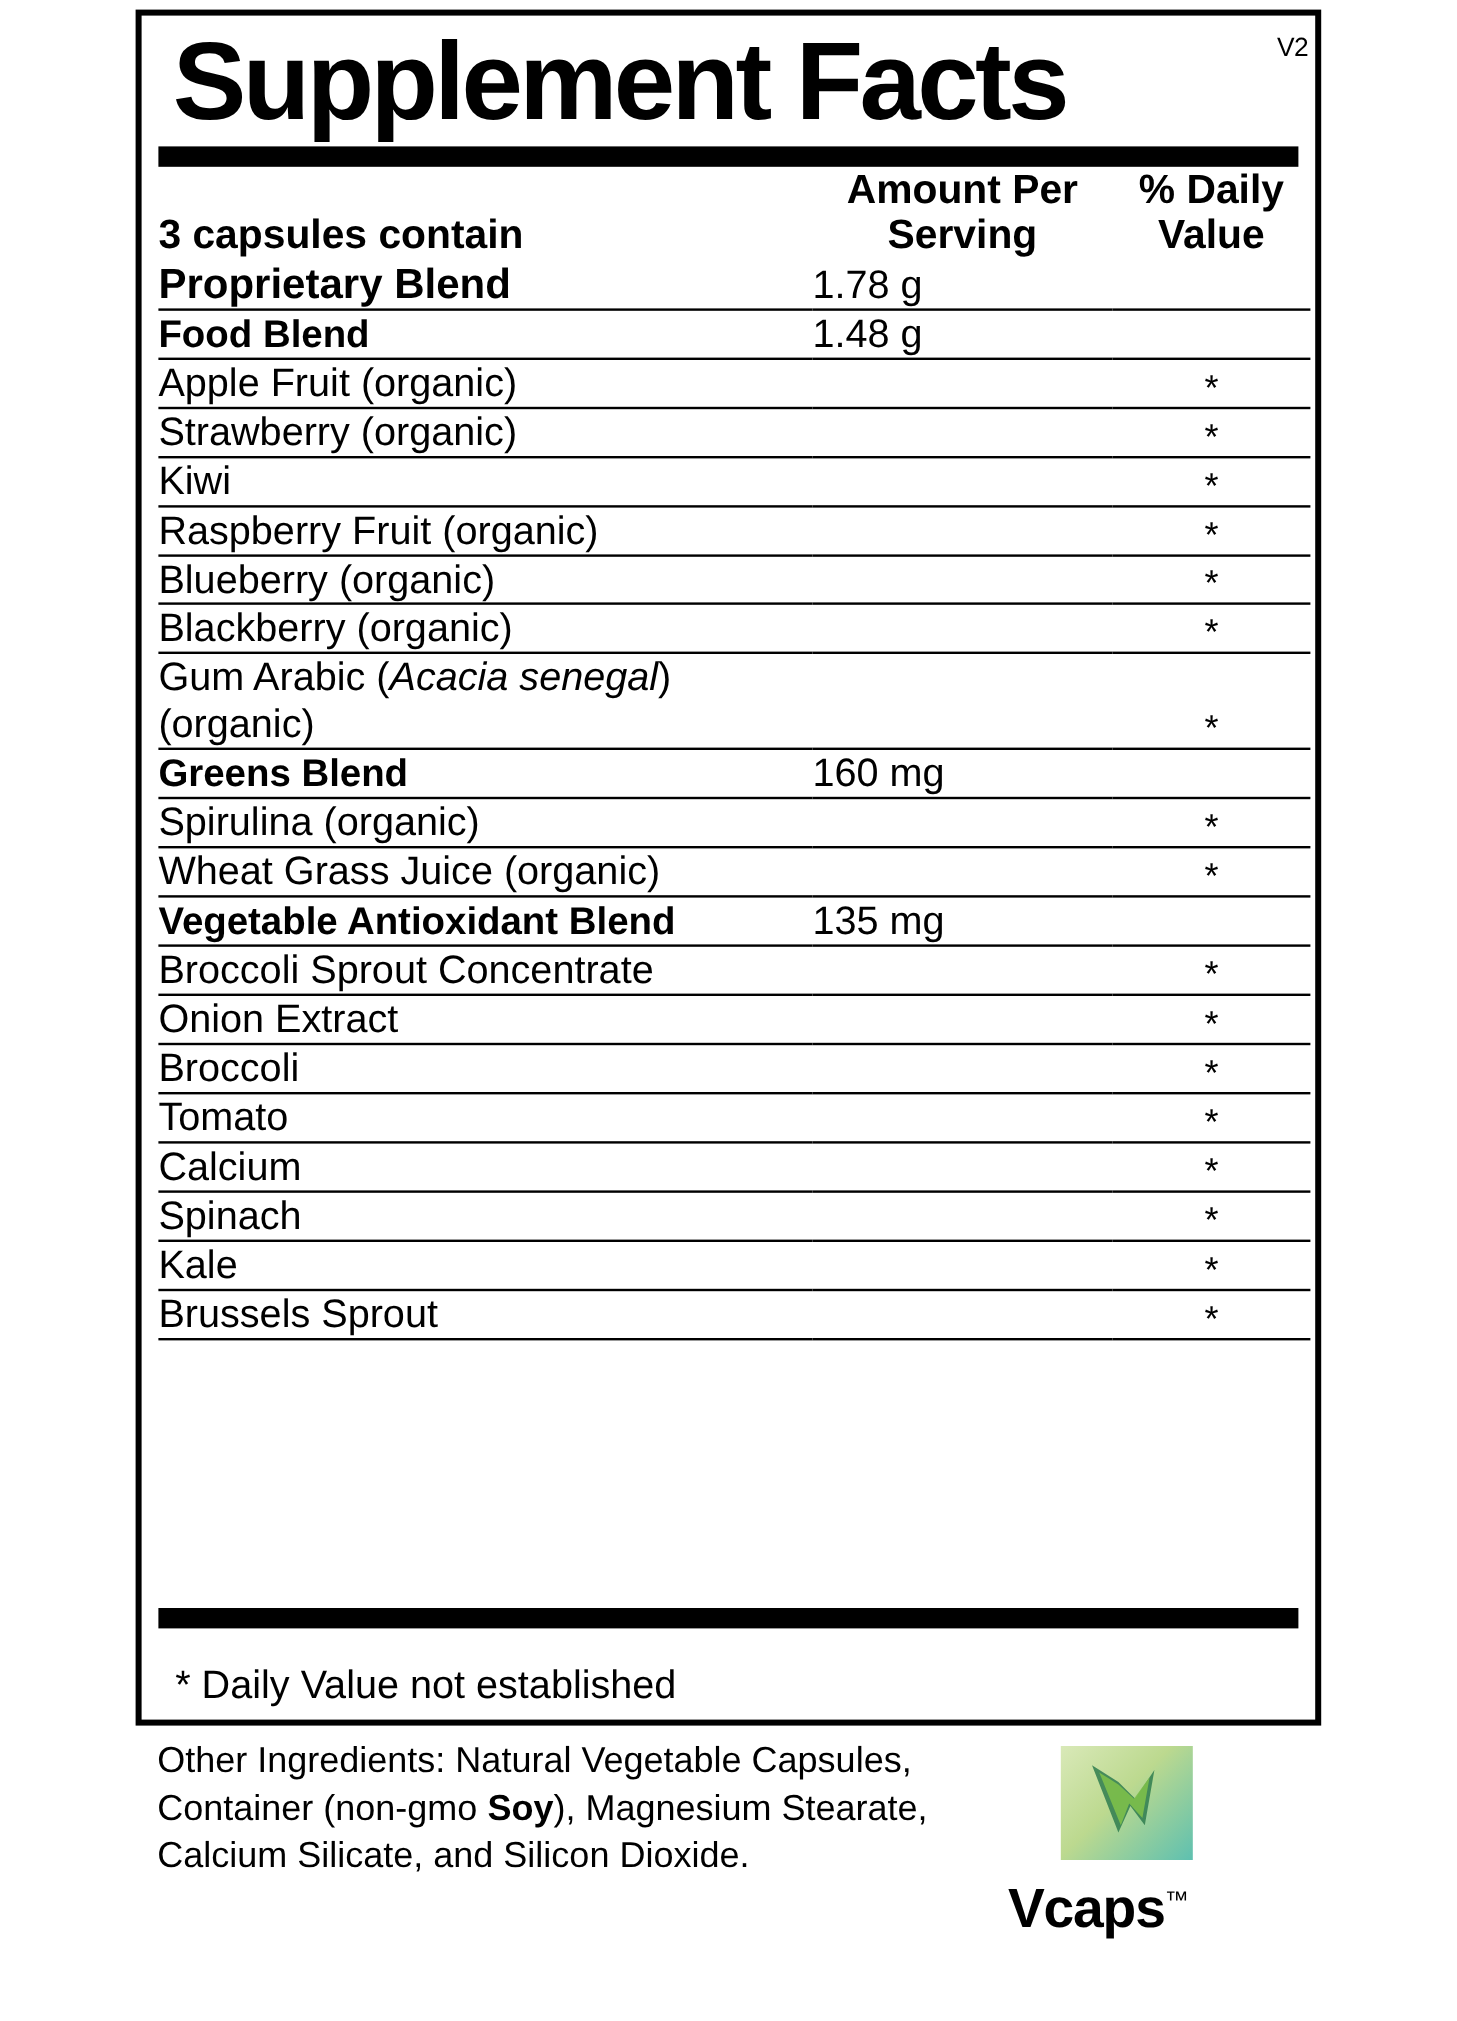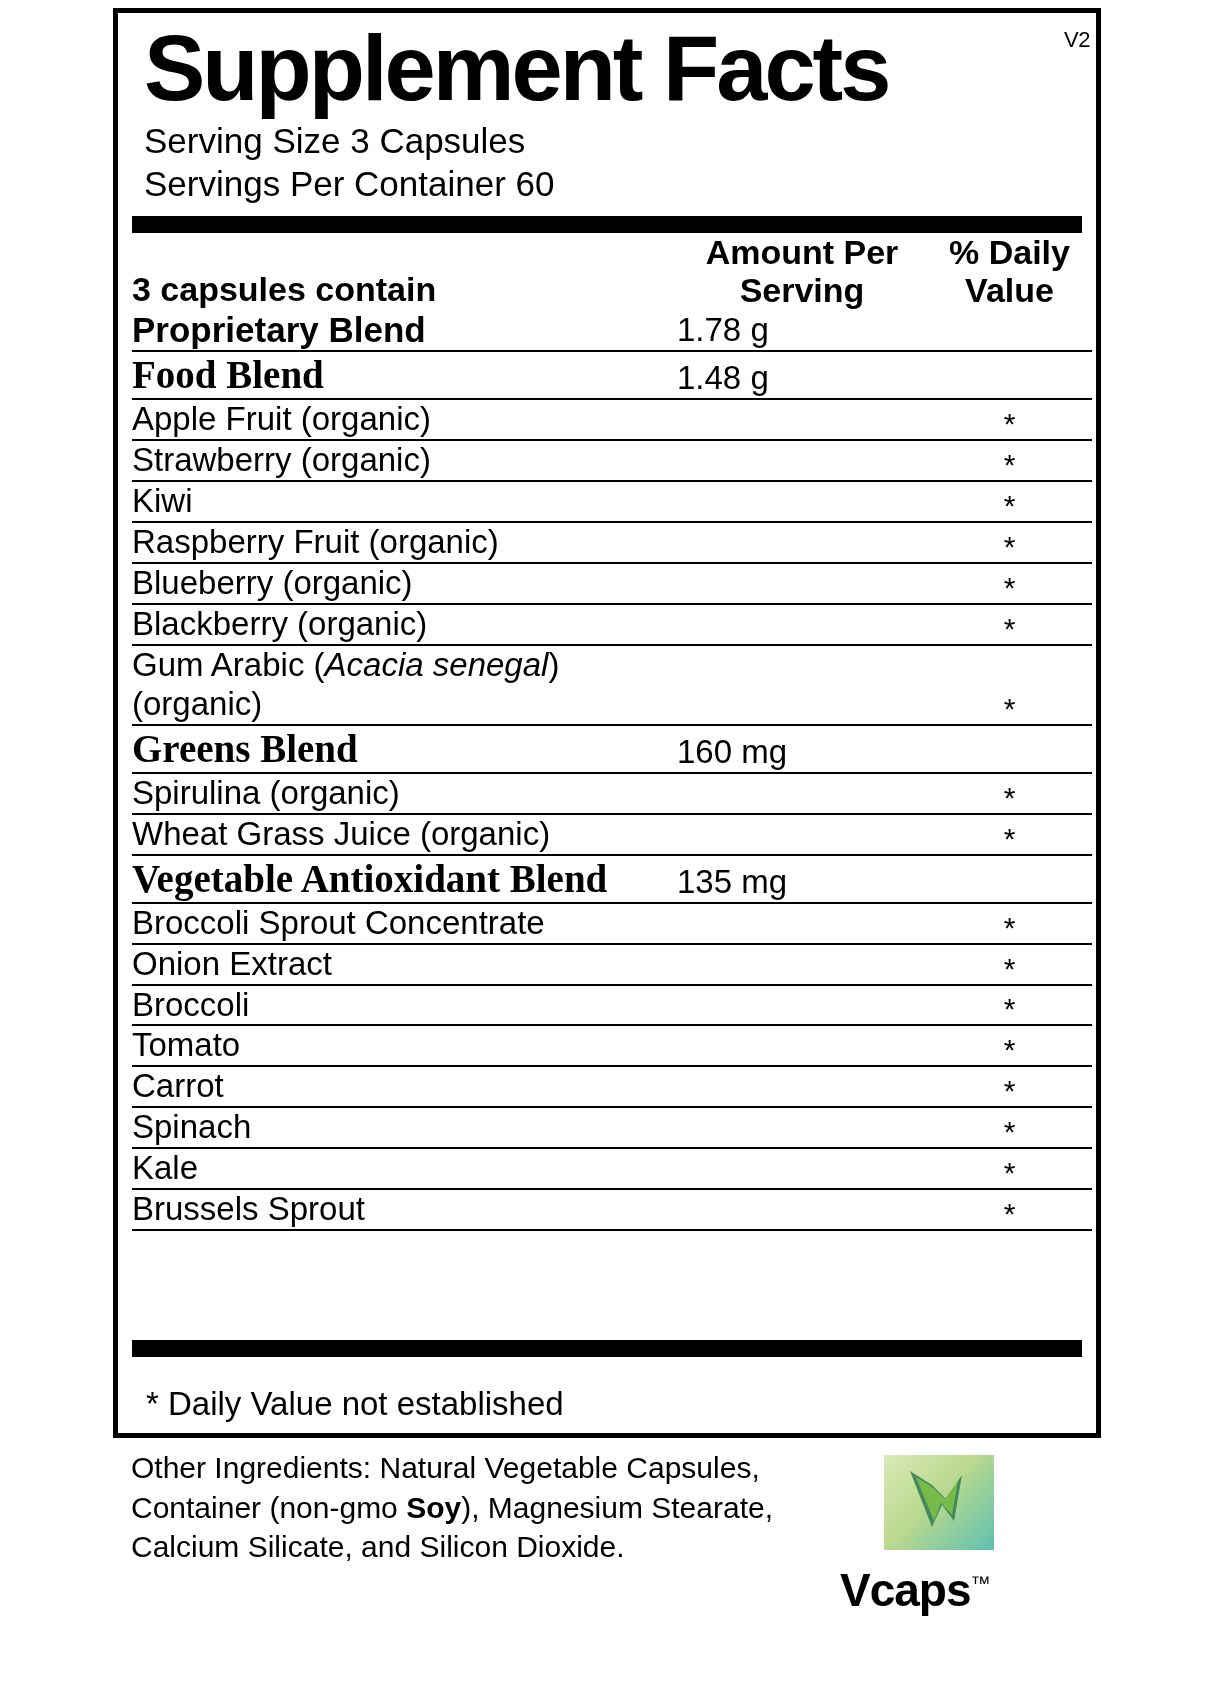--- a/index.html
+++ b/index.html
@@ -117,21 +117,21 @@
   }
   .r-dv {
     font-size: 30px;
     text-align: center;
     line-height: 1;
     padding: 0 0 2px 0;
     vertical-align: top;
   }
 
   .lvl0 { font-weight: bold; font-size: 35px; padding-left: 4px; }
-  .lvl1 { font-weight: bold; font-size: 39px; padding-left: 24px; font-family: Liberation Serif, serif; }
+  .lvl1 { font-weight: bold; font-size: 32px; padding-left: 24px; }
   .lvl2 { font-weight: normal; font-size: 33px; padding-left: 56px; }
 
   .italic { font-style: italic; }
 
   .footnote {
     font-size: 33px;
     padding: 10px 0 0 14px;
   }
 
   .other-ingredients {
@@ -177,24 +177,20 @@
 
 <div class="page">
 
   <div class="panel">
     <div class="panel-inner">
 
       <div class="version">V2</div>
 
       <div class="title">Supplement Facts</div>
 
-      <div class="serving-lines">
-        <div>Serving Size 3 Capsules</div>
-        <div>Servings Per Container 60</div>
-      </div>
 
       <div class="rule-thick"></div>
 
       <table class="facts">
         <colgroup>
           <col class="col-name">
           <col class="col-amount">
           <col class="col-dv">
         </colgroup>
         <thead>
@@ -290,21 +286,21 @@
               <td class="r-name lvl2">Broccoli</td>
               <td class="r-amount"><span class="amt"></span></td>
               <td class="r-dv">*</td>
             </tr>
             <tr class="row-sep">
               <td class="r-name lvl2">Tomato</td>
               <td class="r-amount"><span class="amt"></span></td>
               <td class="r-dv">*</td>
             </tr>
             <tr class="row-sep">
-              <td class="r-name lvl2">Carrot</td>
+              <td class="r-name lvl2">Calcium</td>
               <td class="r-amount"><span class="amt"></span></td>
               <td class="r-dv">*</td>
             </tr>
             <tr class="row-sep">
               <td class="r-name lvl2">Spinach</td>
               <td class="r-amount"><span class="amt"></span></td>
               <td class="r-dv">*</td>
             </tr>
             <tr class="row-sep">
               <td class="r-name lvl2">Kale</td>

